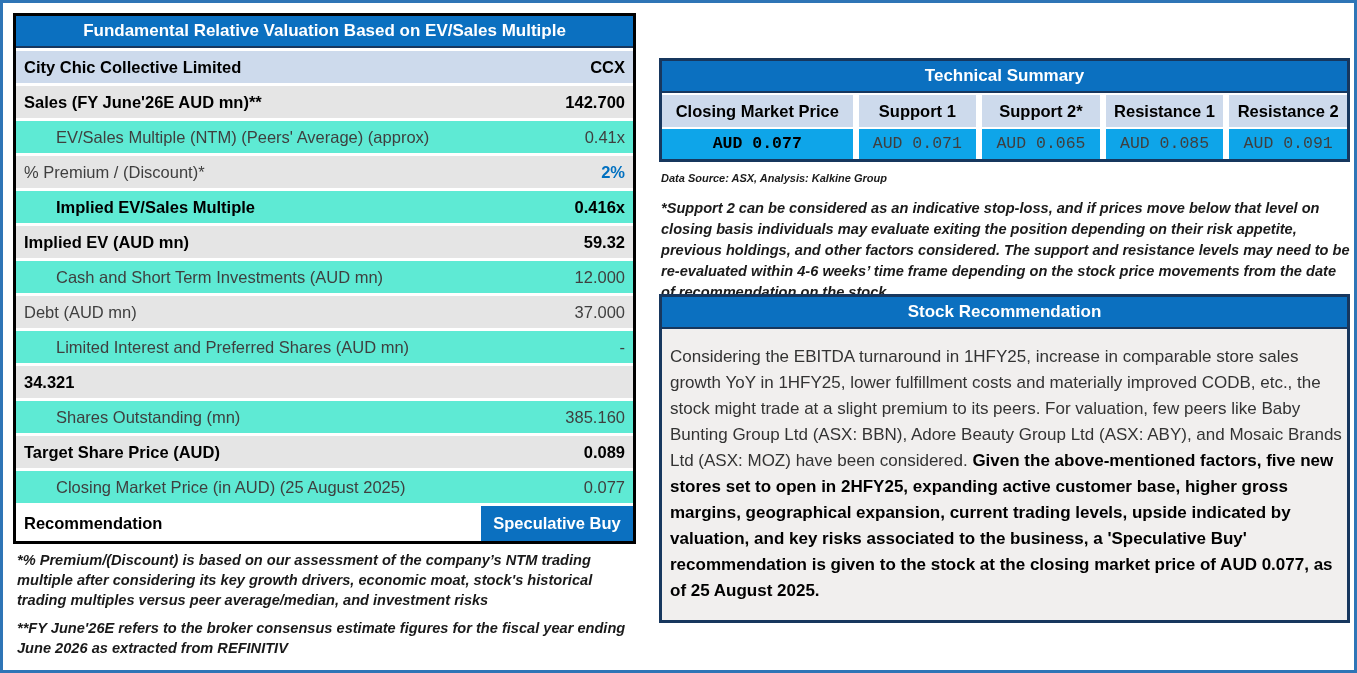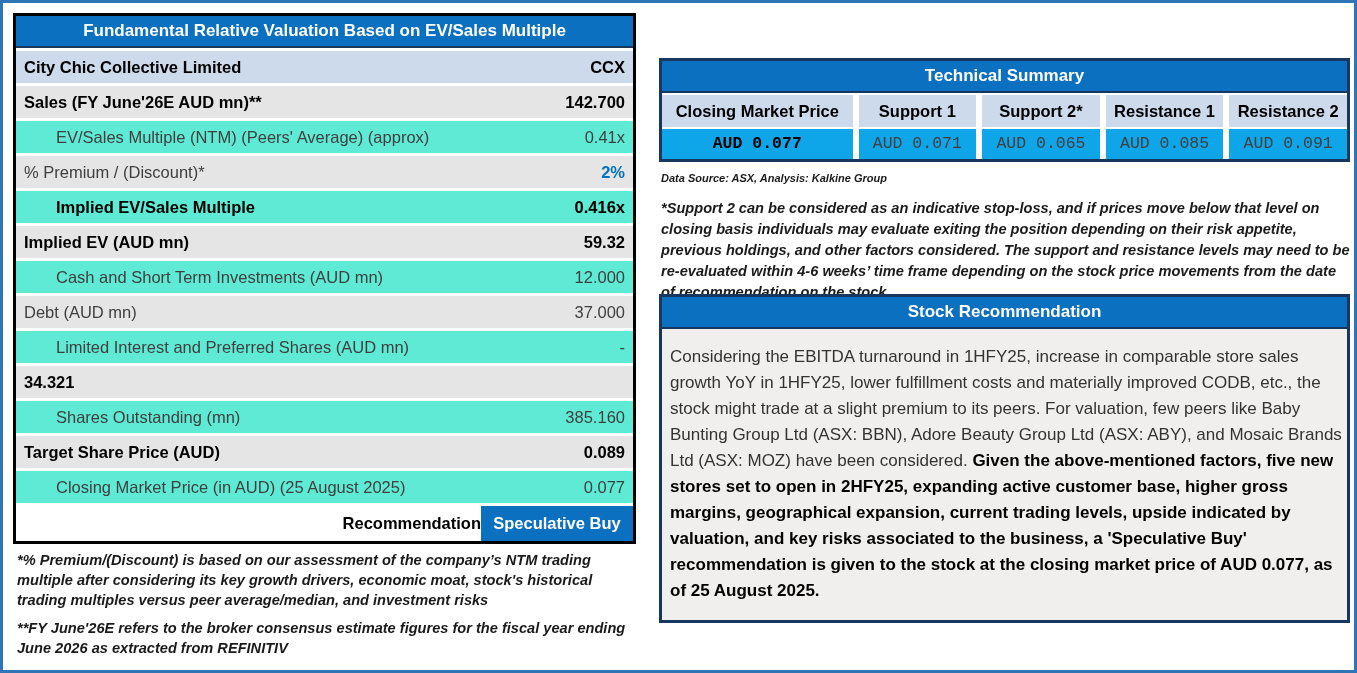--- a/index.html
+++ b/index.html
@@ -24,21 +24,21 @@
     padding:0 8px;font-size:16.5px;color:#3f3f3f;background:#e5e5e5;
   }
   .vrow:last-child{margin-bottom:0;}
   .vrow.gray{background:#5eead4;padding-left:40px;}
   .vrow.blue-bg{background:#cddaec;}
   .vrow.bold{font-weight:bold;color:#000000;}
   .vrow .lbl{white-space:nowrap;}
   .vrow .val{white-space:nowrap;}
   .val.blue-text{color:#0070c0;font-weight:bold;}
   .rec-row{padding:0;height:35px;line-height:35px;margin-top:3px;display:flex;
-    justify-content:flex-end;align-items:stretch;background:#ffffff;
+    justify-content:space-between;align-items:stretch;background:#ffffff;
     font-size:16.5px;}
   .rec-row .lbl{font-weight:bold;color:#000;padding-left:8px;}
   .rec-row .rec-cell{
     width:152px;background:#0b70c0;color:#ffffff;font-weight:bold;
     text-align:center;font-size:16.5px;
   }
   .notes{margin-top:6px;color:#1a1a1a;}
   .notes p{
     margin:0 0 8px 0;font-size:14.6px;line-height:20px;
     font-weight:bold;font-style:italic;padding-left:4px;

